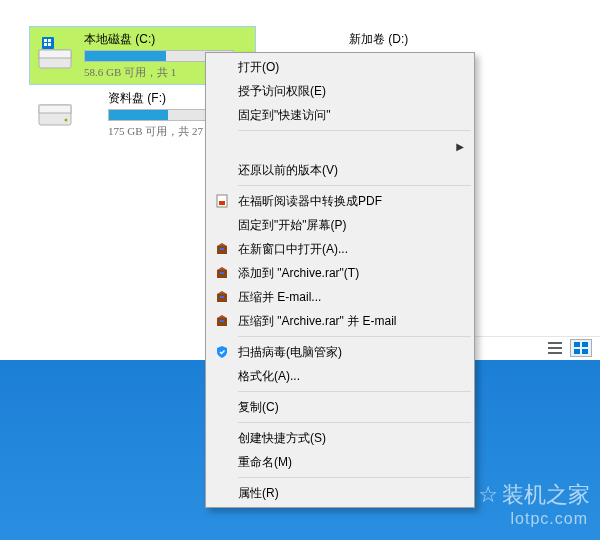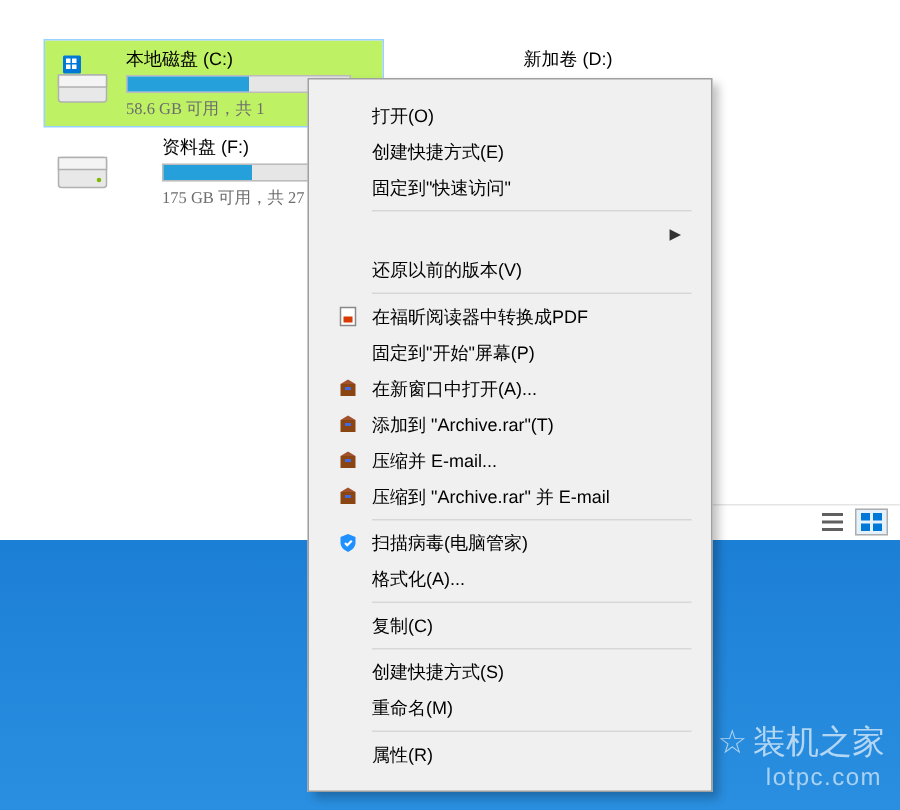--- a/index.html
+++ b/index.html
@@ -79,21 +79,21 @@
   #drive-d { top: 27px; left: 345px; width: 230px; }
   #drive-f { top: 86px; left: 30px; width: 225px; gap: 32px; }
 
   .context-menu {
     position: absolute;
     top: 52px; left: 205px;
     width: 270px;
     background: #f0f0f0;
     border: 1px solid #a0a0a0;
     box-shadow: 4px 4px 6px rgba(0,0,0,0.25);
-    padding: 12px;
+    padding: 2px;
     z-index: 10;
   }
   .cm-item {
     display: flex;
     align-items: center;
     height: 24px;
     padding: 0 28px 0 30px;
     font-size: 12px;
     color: #000;
     position: relative;
@@ -211,21 +211,21 @@
   <span>☆</span>
   <span>装机之家</span>
 </div>
 <div class="watermark-sub">lotpc.com</div>
 
 <div class="context-menu">
   <div class="cm-item">
       <span>打开(O)</span>
     </div>
   <div class="cm-item">
-      <span>创建快捷方式(E)</span>
+      <span>授予访问权限(E)</span>
     </div>
   <div class="cm-item">
       <span>固定到"快速访问"</span>
     </div>
   <div class="cm-sep"></div>
   <div class="cm-item">
     <span class="cm-arrow">▶</span>
   </div>
   <div class="cm-item">
       <span>还原以前的版本(V)</span>

